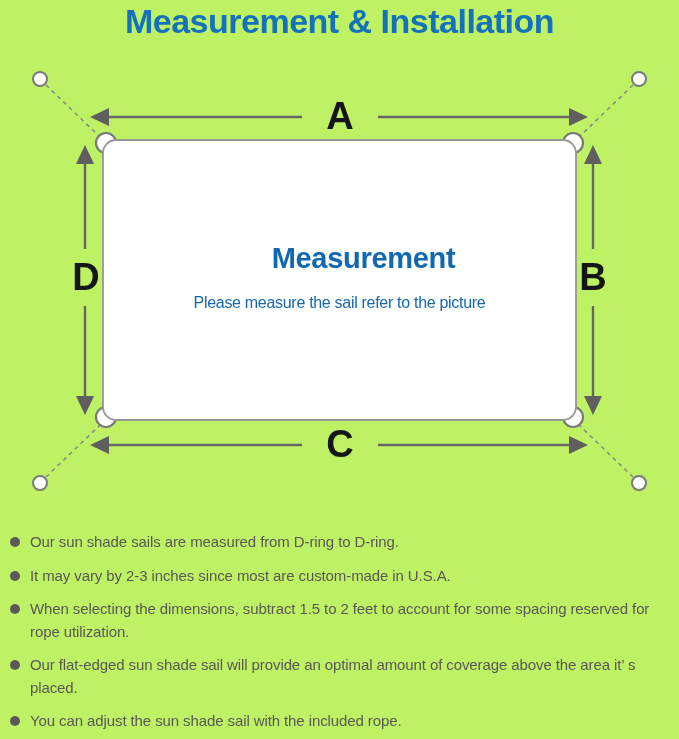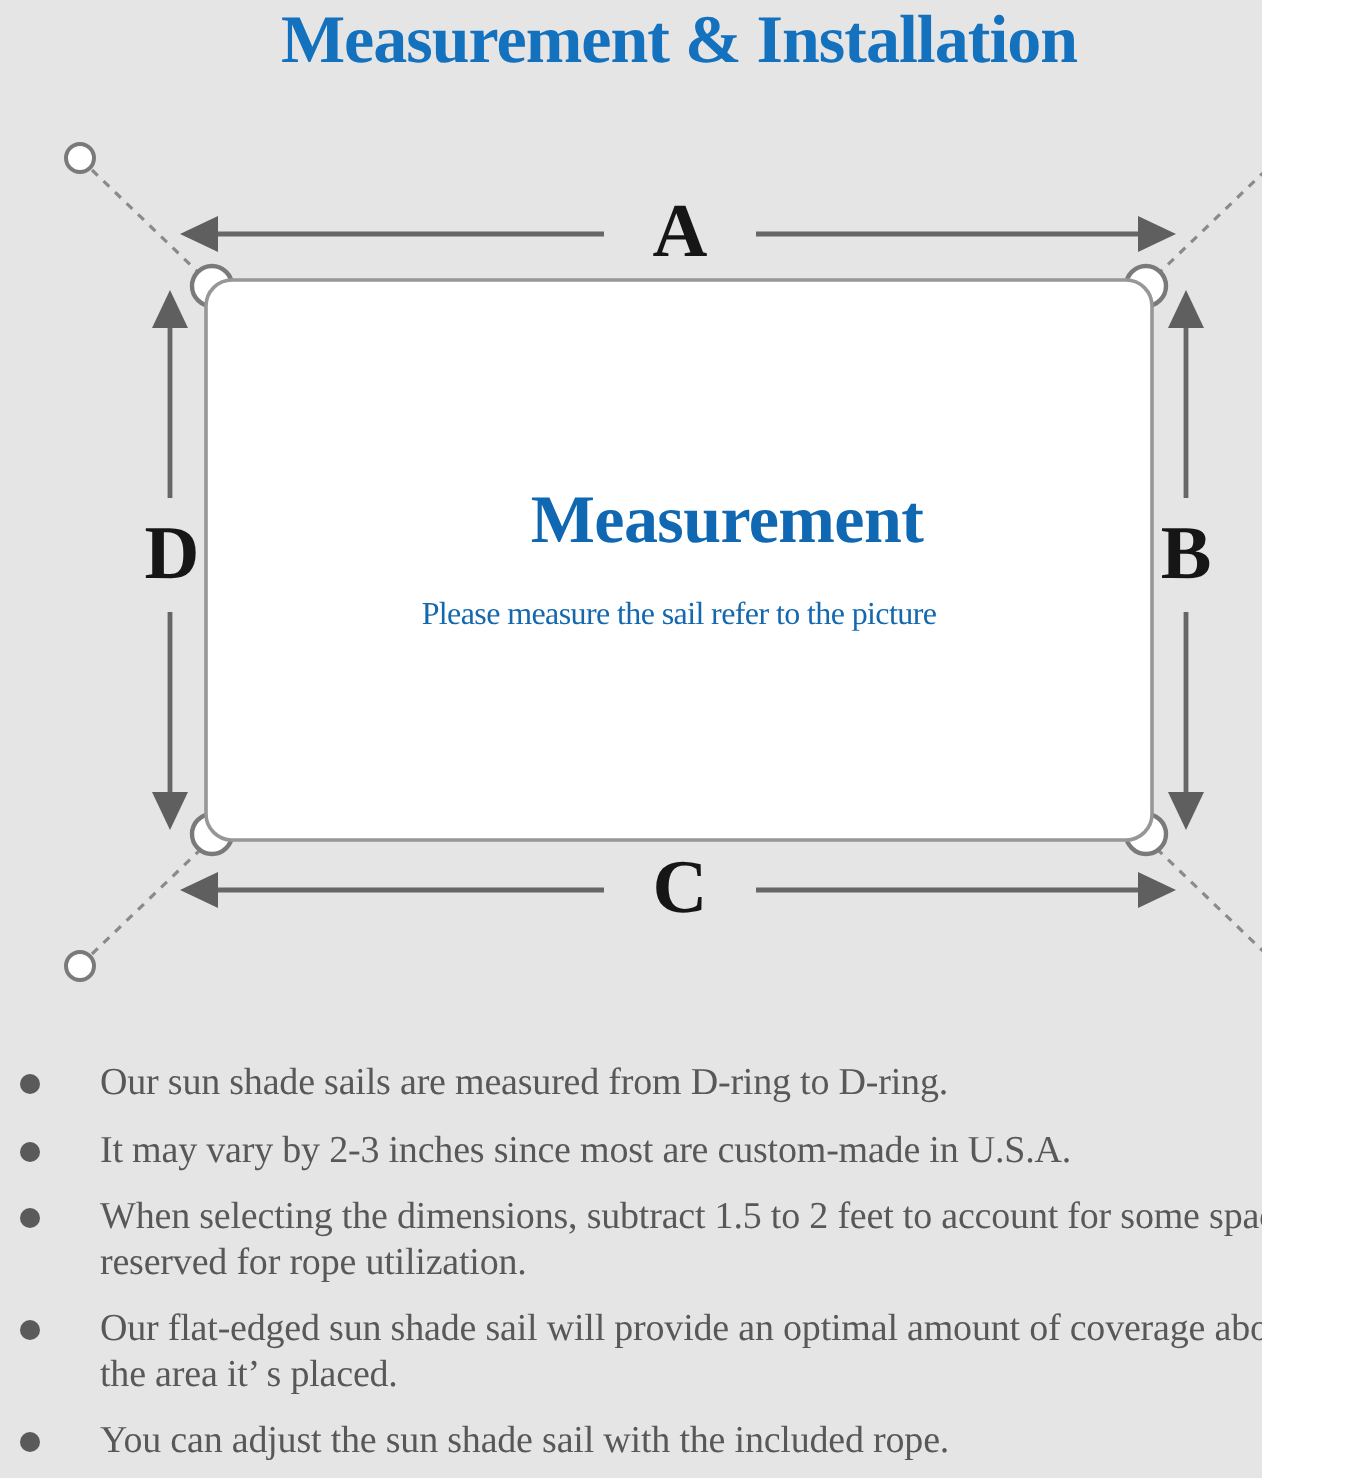--- a/index.html
+++ b/index.html
@@ -1,62 +1,61 @@
 <!DOCTYPE html>
 <html><head>
 <meta charset="utf-8">
 <style>
   html,body{margin:0;padding:0;background:#fff;}
   .stage{
     position:relative;
-    width:631px;height:739px;
-    background:#e5e5e5;
+    width:679px;height:739px;
+    background:#bef264;
     overflow:hidden;
-    font-family:Liberation Serif, serif;
+    font-family:Liberation Sans, sans-serif;
   }
   .page-title{
     position:absolute;top:2px;left:0;width:679px;
     text-align:center;
     font-size:34px;font-weight:bold;
     color:#1371bd;
     letter-spacing:-0.5px;
   }
   .diagram-svg{position:absolute;left:0;top:0;width:679px;height:739px;}
   .dim-label{
     position:absolute;
     transform:translate(-50%,-50%);
     font-size:38px;font-weight:bold;color:#161616;
     line-height:1;
   }
   .center-text{
     position:absolute;left:103px;top:242px;width:473px;
     text-align:center;
   }
   .center-heading{
-    font-size:34px;font-weight:bold;color:#1068b2;
+    font-size:29px;font-weight:bold;color:#1068b2;
     letter-spacing:-0.3px;
     padding-left:48px;
   }
   .center-sub{
     margin-top:19px;
     font-size:16px;color:#1468ae;
     letter-spacing:-0.3px;
   }
   .notes{
     position:absolute;left:10px;top:531px;width:660px;
     margin:0;padding:0;list-style:none;
   }
   .notes li{
     display:flex;
     margin-bottom:11px;
     color:#585858;
-    font-size:19px;
+    font-size:15px;
     line-height:22.5px;
     letter-spacing:-0.1px;
-    gap:20px;
   }
   .bullet-dot{
     flex:0 0 auto;
     width:10px;height:10px;border-radius:50%;
     background:#5a5a5a;
     margin:6px 10px 0 0;
   }
 </style>
 </head>
 <body>

